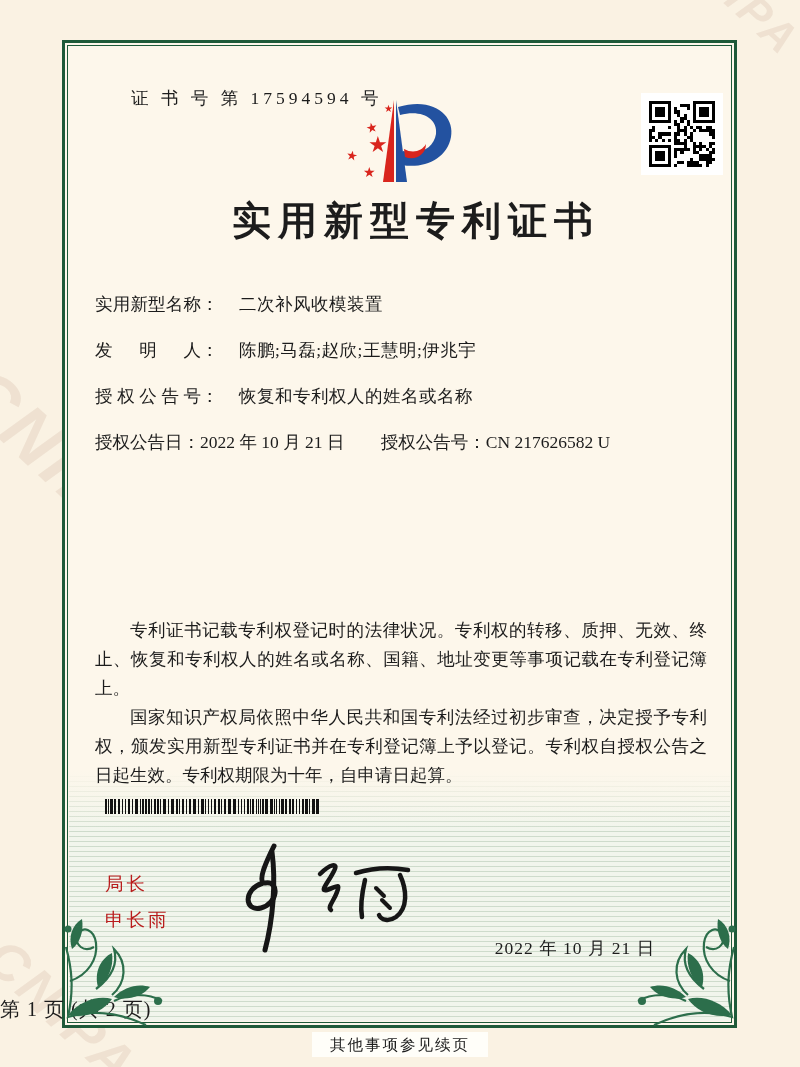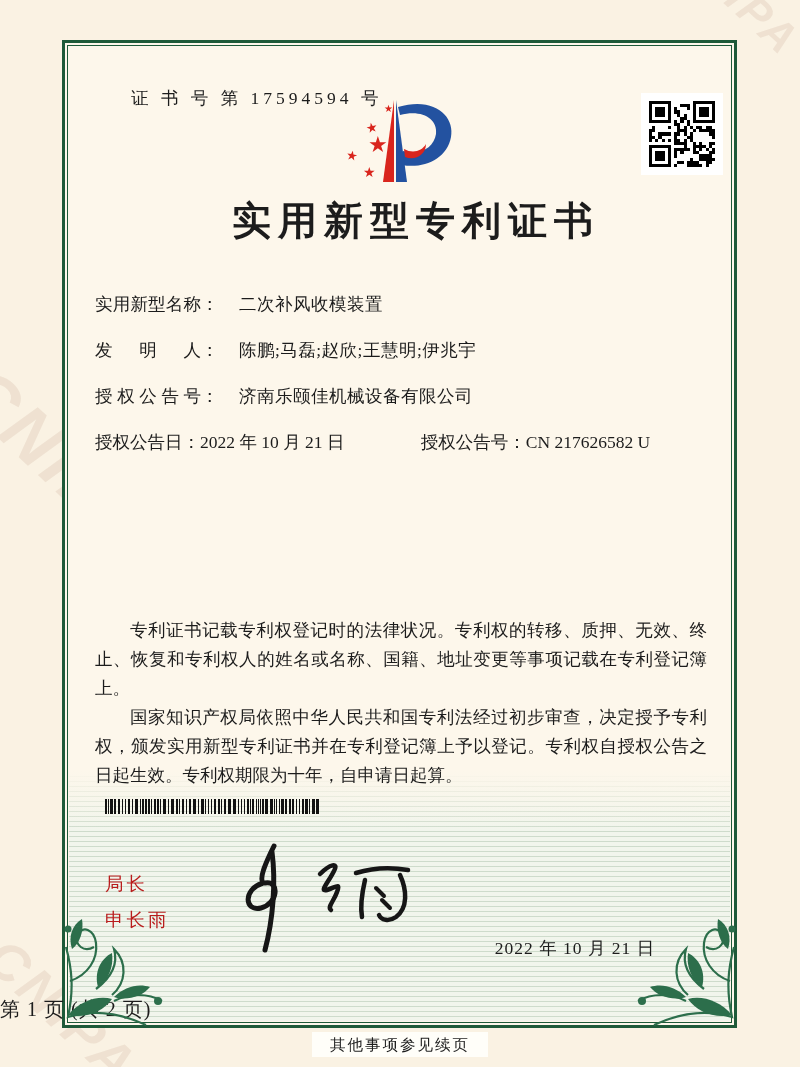--- a/index.html
+++ b/index.html
@@ -39,21 +39,21 @@
   .fields{position:absolute;left:95px;top:292px;width:612px;font-size:17.5px;}
   .frow{margin-bottom:22px;line-height:24px;white-space:nowrap;}
   .frow.addr{margin-bottom:7px;white-space:normal;}
   .flabel{
     display:inline-block;width:106px;text-align:justify;text-align-last:justify;
     vertical-align:top;
   }
   .fcolon{display:inline-block;vertical-align:top;}
   .fvalue{display:inline-block;margin-left:16px;vertical-align:top;letter-spacing:.5px;}
   .addr .fvalue{width:437px;white-space:normal;}
-  .grant-group2{display:inline-block;margin-left:72px;}
+  .grant-group2{display:inline-block;margin-left:32px;}
   .bodytext{
     position:absolute;left:95px;top:616px;width:612px;
     font-size:17.5px;line-height:29px;text-align:justify;
   }
   .bodytext p{margin:0;text-indent:2em;}
   .barcode{position:absolute;left:105px;top:799px;}
   .officer{
     position:absolute;left:105px;font-family:"Liberation Sans","DejaVu Sans",sans-serif;
     font-size:18.5px;letter-spacing:3px;color:#b91c1c;
   }
@@ -248,21 +248,21 @@
     <div class="frow">
       <span class="flabel">实用新型名称</span><span class="fcolon">：</span>
       <span class="fvalue">二次补风收模装置</span>
     </div>
     <div class="frow">
       <span class="flabel">发明人</span><span class="fcolon">：</span>
       <span class="fvalue">陈鹏;马磊;赵欣;王慧明;伊兆宇</span>
     </div>
     <div class="frow">
       <span class="flabel">授权公告号</span><span class="fcolon">：</span>
-      <span class="fvalue">济南乐颐佳机械设备有限公司</span>
+      <span class="fvalue">恢复和专利权人的姓名或名称</span>
     </div>
     <div class="frow">
       <span>授权公告日</span><span>：</span><span>2022 年 10 月 21 日</span>
       <span class="grant-group2">
         <span>授权公告号</span><span>：</span><span>CN 217626582 U</span>
       </span>
     </div>
   </div>
 
   <div class="bodytext">

